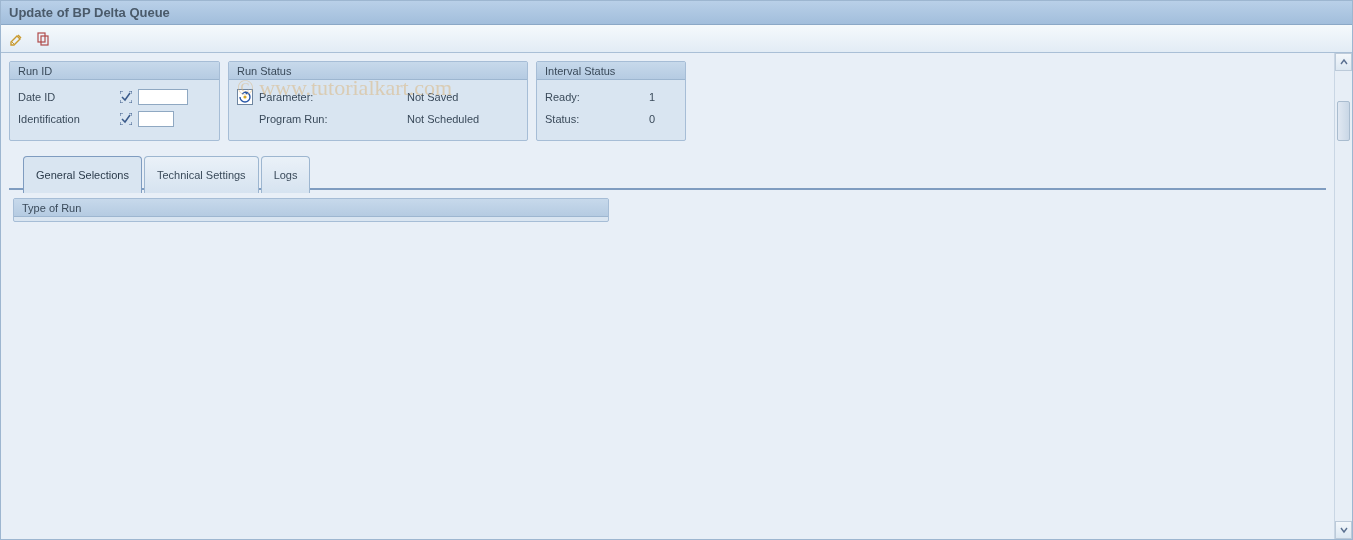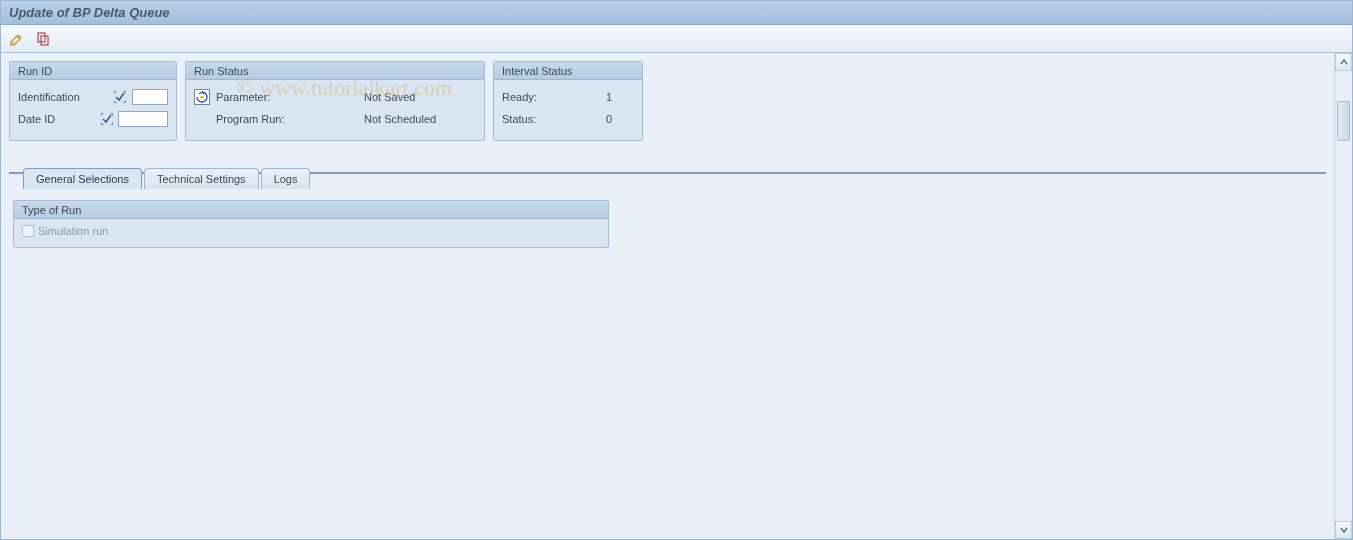--- a/index.html
+++ b/index.html
@@ -27,21 +27,20 @@
     .titlebar {
       background: linear-gradient(to bottom, #b9d0e8 0%, #a2bedc 100%);
       border-bottom: 1px solid #8ba8c6;
       padding: 4px 8px 4px 8px;
       height: 24px;
       display: flex;
       align-items: center;
     }
     .titlebar-title {
       font-weight: bold;
-      font-style: italic;
       color: #4a5a6a;
       font-size: 13px;
     }
     
     .apptoolbar {
       background: linear-gradient(to bottom, #f5f9fc 0%, #e2ecf5 100%);
       border-bottom: 1px solid #a9bfd6;
       height: 28px;
       display: flex;
       align-items: center;
@@ -182,42 +181,42 @@
       align-items: flex-end;
       gap: 2px;
       padding-left: 14px;
       position: relative;
       z-index: 2;
     }
     .tab {
       background: linear-gradient(to bottom, #eaf1f8, #d6e3f0);
       border: 1px solid #9db6d0;
       border-bottom: none;
-      padding: 4px 12px;
+      padding: 12px 12px;
       color: #3a4a5a;
       cursor: pointer;
       border-top-left-radius: 4px;
       border-top-right-radius: 4px;
       position: relative;
-      top: 17px;
+      top: 5px;
     }
     .tab.active {
       background: #d9e5f1;
       border-color: #7f9cc0;
       color: #2a3a4a;
     }
     .tab-hr {
       border: none;
       border-top: 2px solid #7f9cc0;
       position: relative;
       top: 0;
       margin: 0;
     }
     .tabpanel {
-      padding: 26px 4px;
+      padding: 8px 4px;
       text-align: right;
     }
     .type-of-run {
       width: 596px;
     }
     .chk-line {
       display: flex;
       align-items: center;
       gap: 4px;
     }
@@ -269,42 +268,42 @@
     </div>
   </div>
 
   <div class="main-row">
     <div class="content">
 
       <div class="watermark copy">© www.tutorialkart.com</div>
 
       <div class="groups-row">
 
-        <div class="groupbox runid" style="width:168px">
+        <div class="groupbox runid" style="width:211px">
           <div class="gb-title">Run ID</div>
           <div class="gb-body">
+            <div class="row">
+              <span class="label">Date ID</span>
+              <span class="check-wrap">
+                <svg viewBox="0 0 12 12">
+                    <path d="M0 3 L0 0 L3 0 M9 0 L12 0 L12 3 M12 9 L12 12 L9 12 M3 12 L0 12 L0 9" stroke="#3a5a8a" stroke-width="1" fill="none"></path>
+                    <path d="M2 6 L5 9 L10 2" stroke="#3a5a8a" stroke-width="1.5" fill="none"></path>
+                  </svg>
+              </span>
+              <input class="input-field" type="text" value="" style="">
+            </div>
             <div class="row">
               <span class="label">Identification</span>
               <span class="check-wrap">
                 <svg viewBox="0 0 12 12">
                     <path d="M0 3 L0 0 L3 0 M9 0 L12 0 L12 3 M12 9 L12 12 L9 12 M3 12 L0 12 L0 9" stroke="#3a5a8a" stroke-width="1" fill="none"></path>
                     <path d="M2 6 L5 9 L10 2" stroke="#3a5a8a" stroke-width="1.5" fill="none"></path>
                   </svg>
               </span>
               <input class="input-field" type="text" style="width: 36px;" value="">
-            </div>
-            <div class="row">
-              <span class="label">Date ID</span>
-              <span class="check-wrap">
-                <svg viewBox="0 0 12 12">
-                    <path d="M0 3 L0 0 L3 0 M9 0 L12 0 L12 3 M12 9 L12 12 L9 12 M3 12 L0 12 L0 9" stroke="#3a5a8a" stroke-width="1" fill="none"></path>
-                    <path d="M2 6 L5 9 L10 2" stroke="#3a5a8a" stroke-width="1.5" fill="none"></path>
-                  </svg>
-              </span>
-              <input class="input-field" type="text" value="" style="">
             </div>
           </div>
         </div>
 
         <div class="groupbox runstatus" style="width:300px">
           <div class="gb-title">Run Status</div>
           <div class="gb-body">
             <div class="row">
               <span class="status-icon-box">
                 <svg viewBox="0 0 12 12">
@@ -345,26 +344,20 @@
         <div class="tabstrip">
           <div class="tab active">General Selections</div>
           <div class="tab">Technical Settings</div>
           <div class="tab">Logs</div>
         </div>
         <hr class="tab-hr">
 
         <div class="tabpanel">
           <div class="groupbox type-of-run">
             <div class="gb-title">Type of Run</div>
-            <div class="gb-body">
-              <div class="chk-line">
-                <span class="disabled-checkbox"></span>
-                <span class="disabled-label">Simulation run</span>
-              </div>
-            </div>
           </div>
         </div>
       </div>
 
     </div>
 
     <div class="scrollbar-v">
       <div class="scroll-arrow">
         <svg width="8" height="8" viewBox="0 0 8 8">
             <path d="M1 6 L4 2 L7 6" stroke="#5a7090" stroke-width="1.4" fill="none"></path>

